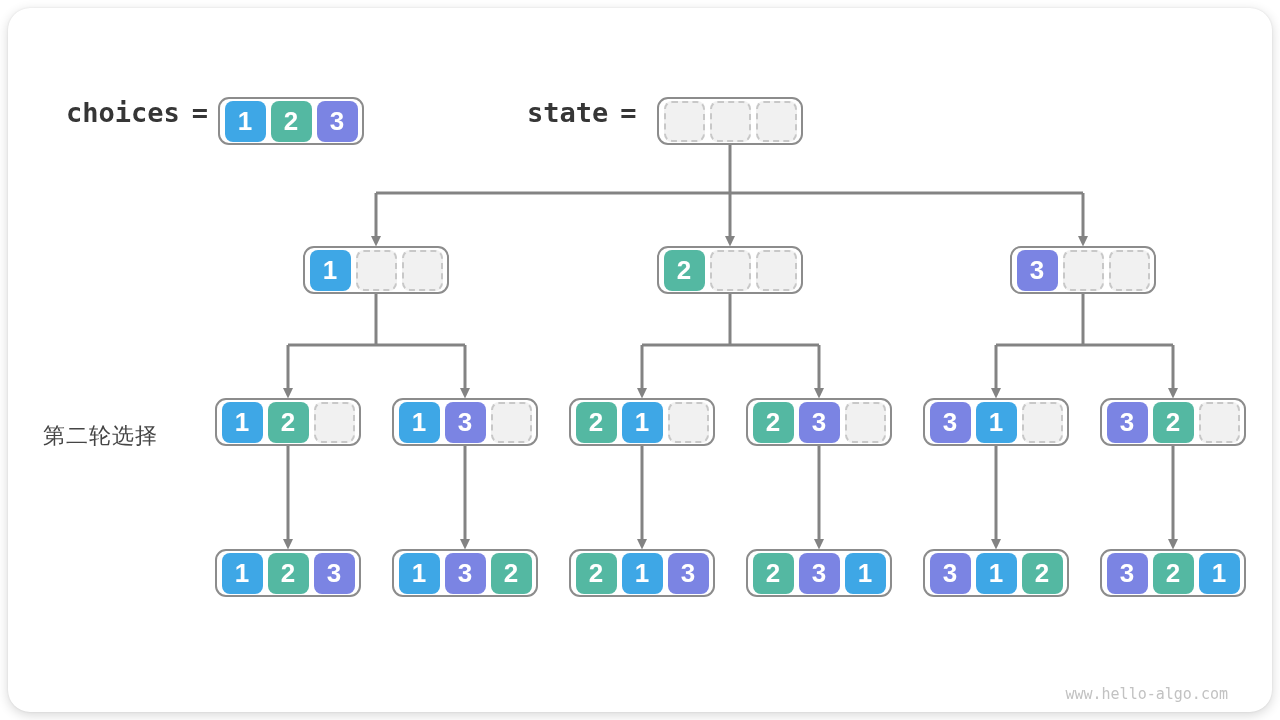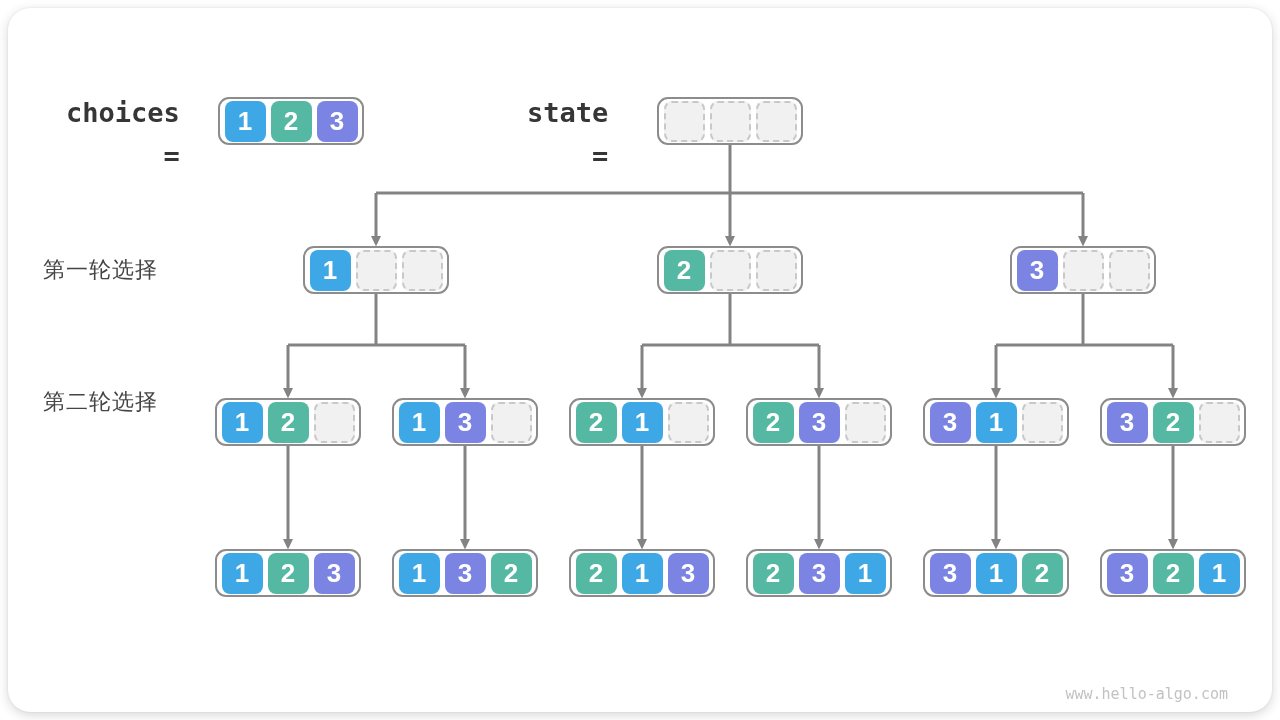--- a/index.html
+++ b/index.html
@@ -10,23 +10,23 @@
   }
   #card {
     position: absolute; left: 8px; top: 8px; width: 1264px; height: 704px;
     background: #ffffff; border-radius: 22px;
     box-shadow: 0 3px 12px rgba(0,0,0,0.16), 0 0 2px rgba(0,0,0,0.10);
   }
   #arrows { position: absolute; left: 0; top: 0; z-index: 1; }
 
   .hdr-label {
     position: absolute; top: 89px; height: 48px; z-index: 2;
-    display: flex; align-items: flex-end; gap: 12px;
+    display: flex; align-items: flex-start; gap: 12px;
     font-family: "DejaVu Sans Mono", monospace;
-    font-weight: bold; font-size: 27px; color: #363636; flex-direction: column;
+    font-weight: bold; font-size: 27px; color: #363636;
   }
   .row-label {
     position: absolute; left: 35px; height: 48px; z-index: 2;
     display: flex; align-items: center;
     font-size: 22px; font-weight: 500; color: #454545;
     letter-spacing: 1px;
   }
   .abox {
     position: absolute; box-sizing: border-box; z-index: 2;
     width: 146px; height: 48px;
@@ -85,22 +85,21 @@
     <div class="hdr-label" style="left:58px;">
       <span>choices</span>
       <span>=</span>
     </div>
 
     <div class="hdr-label" style="left:519px;">
       <span>state</span>
       <span>=</span>
     </div>
 
-    <div class="row-label" style="top:238px;">第一轮选择</div>
-    <div class="row-label" style="top:370px;">第二轮选择</div>
+    <div class="row-label" style="top:404px;">第二轮选择</div>
 
     <div id="boxes">
         <div class="abox" style="left: 210px; top: 89px;">
           <div class="cell" style="background: rgb(62, 167, 230);">1</div>
           <div class="cell" style="background: rgb(84, 184, 162);">2</div>
           <div class="cell" style="background: rgb(123, 132, 227);">3</div>
         </div>
         <div class="abox" style="left: 649px; top: 89px;">
           <div class="cell empty"></div>
           <div class="cell empty"></div>

